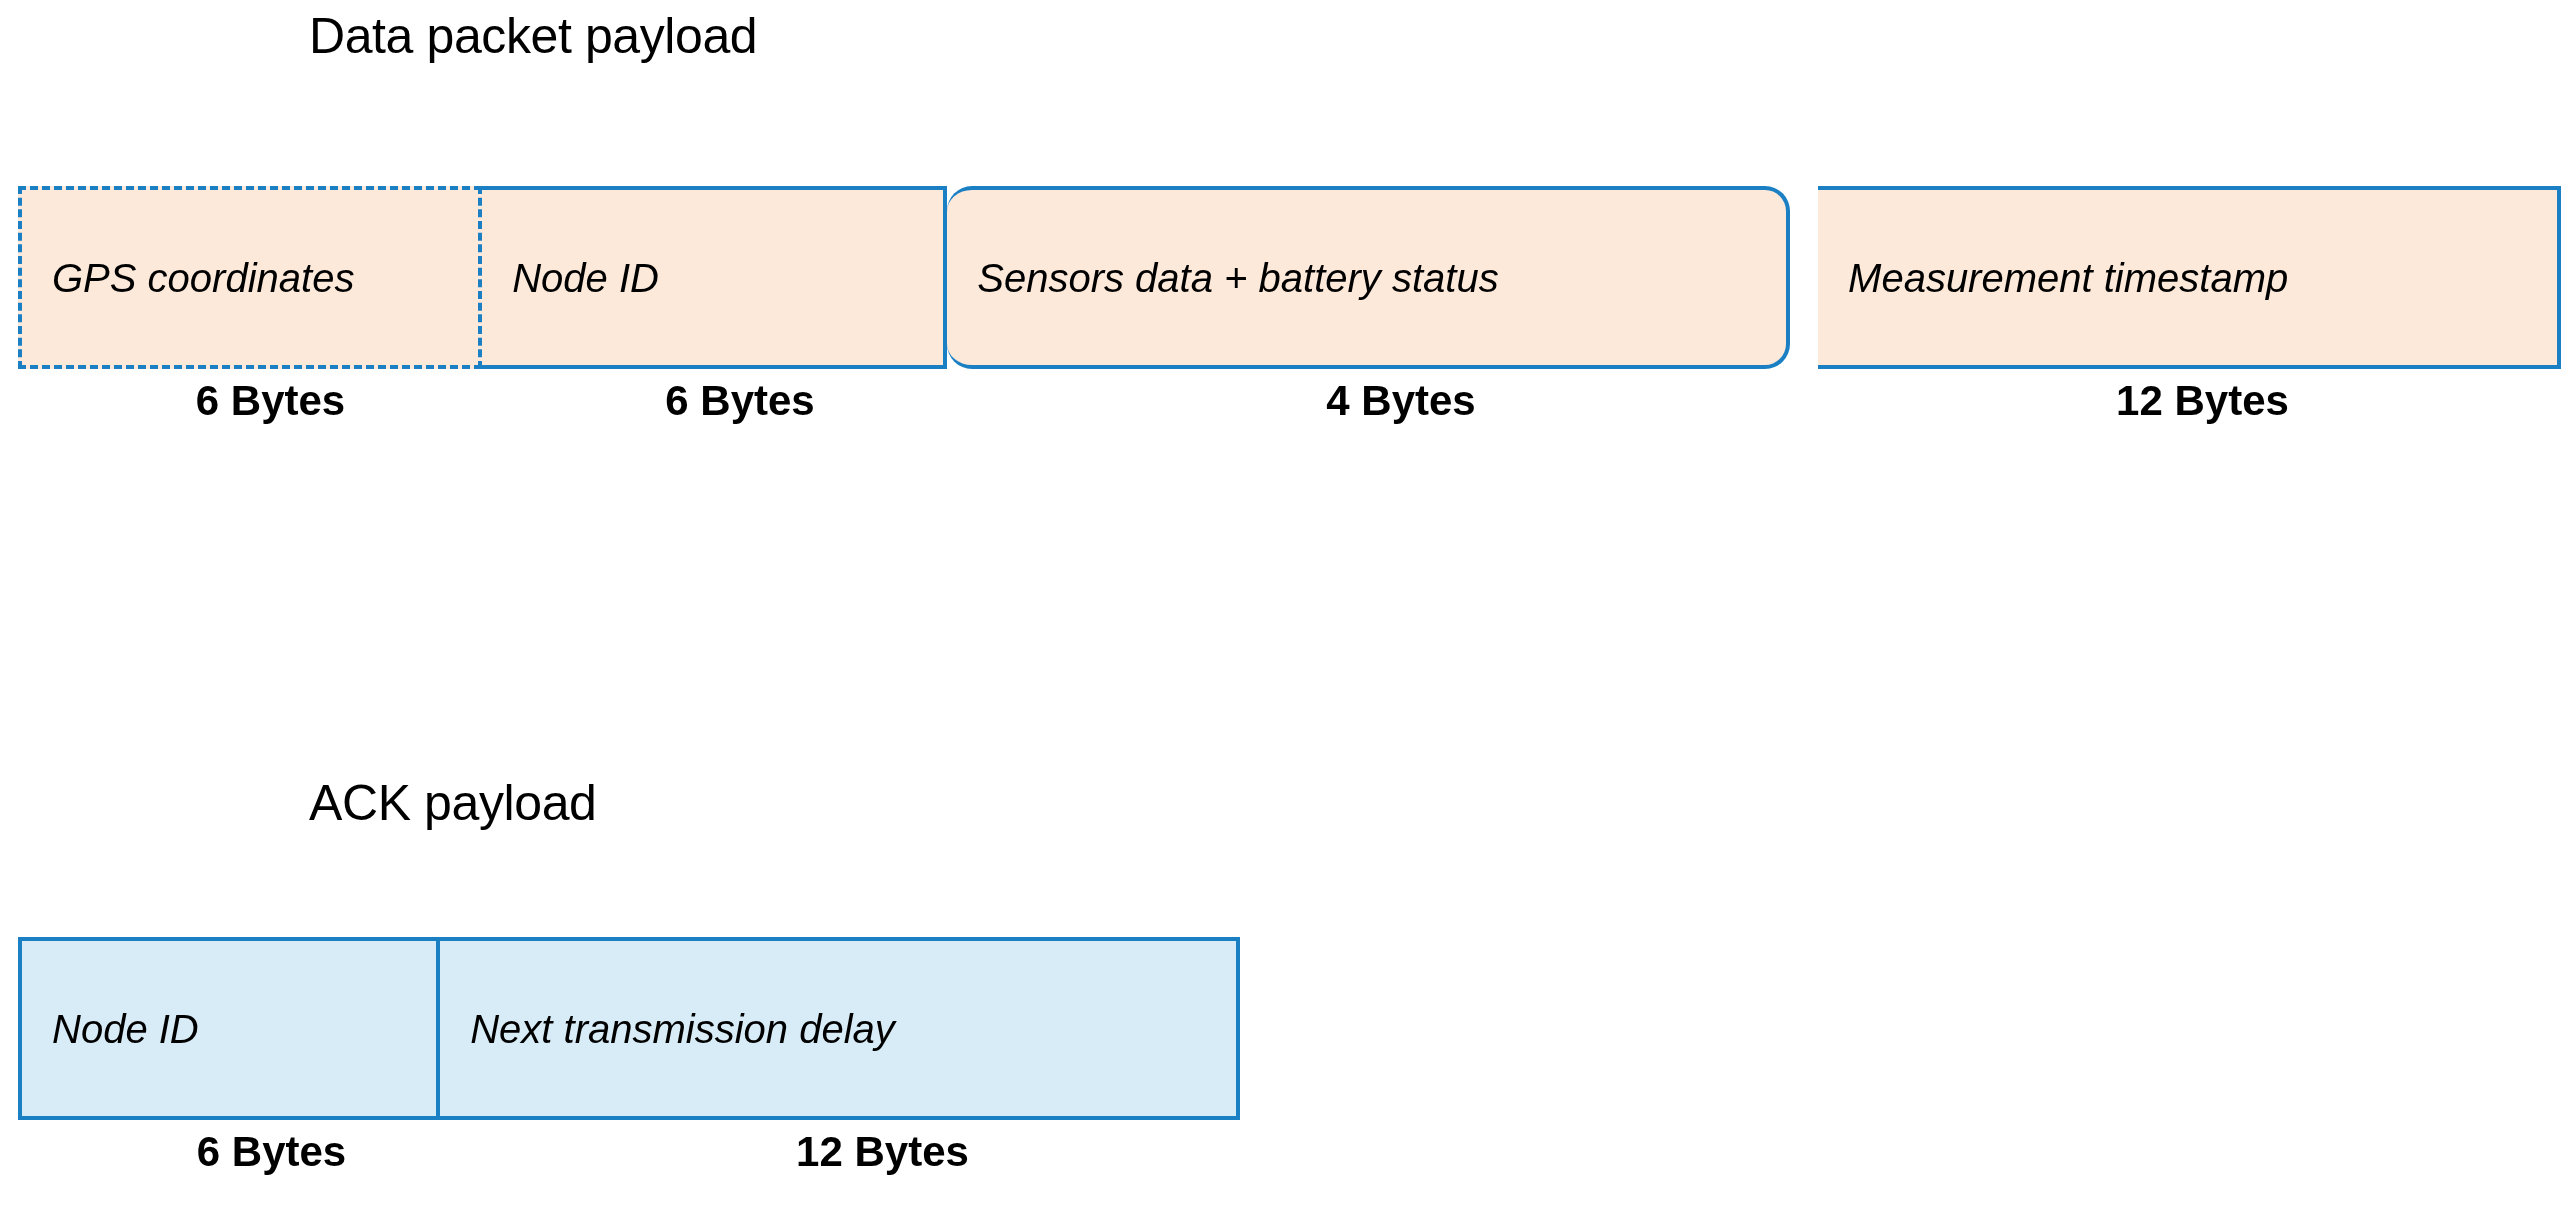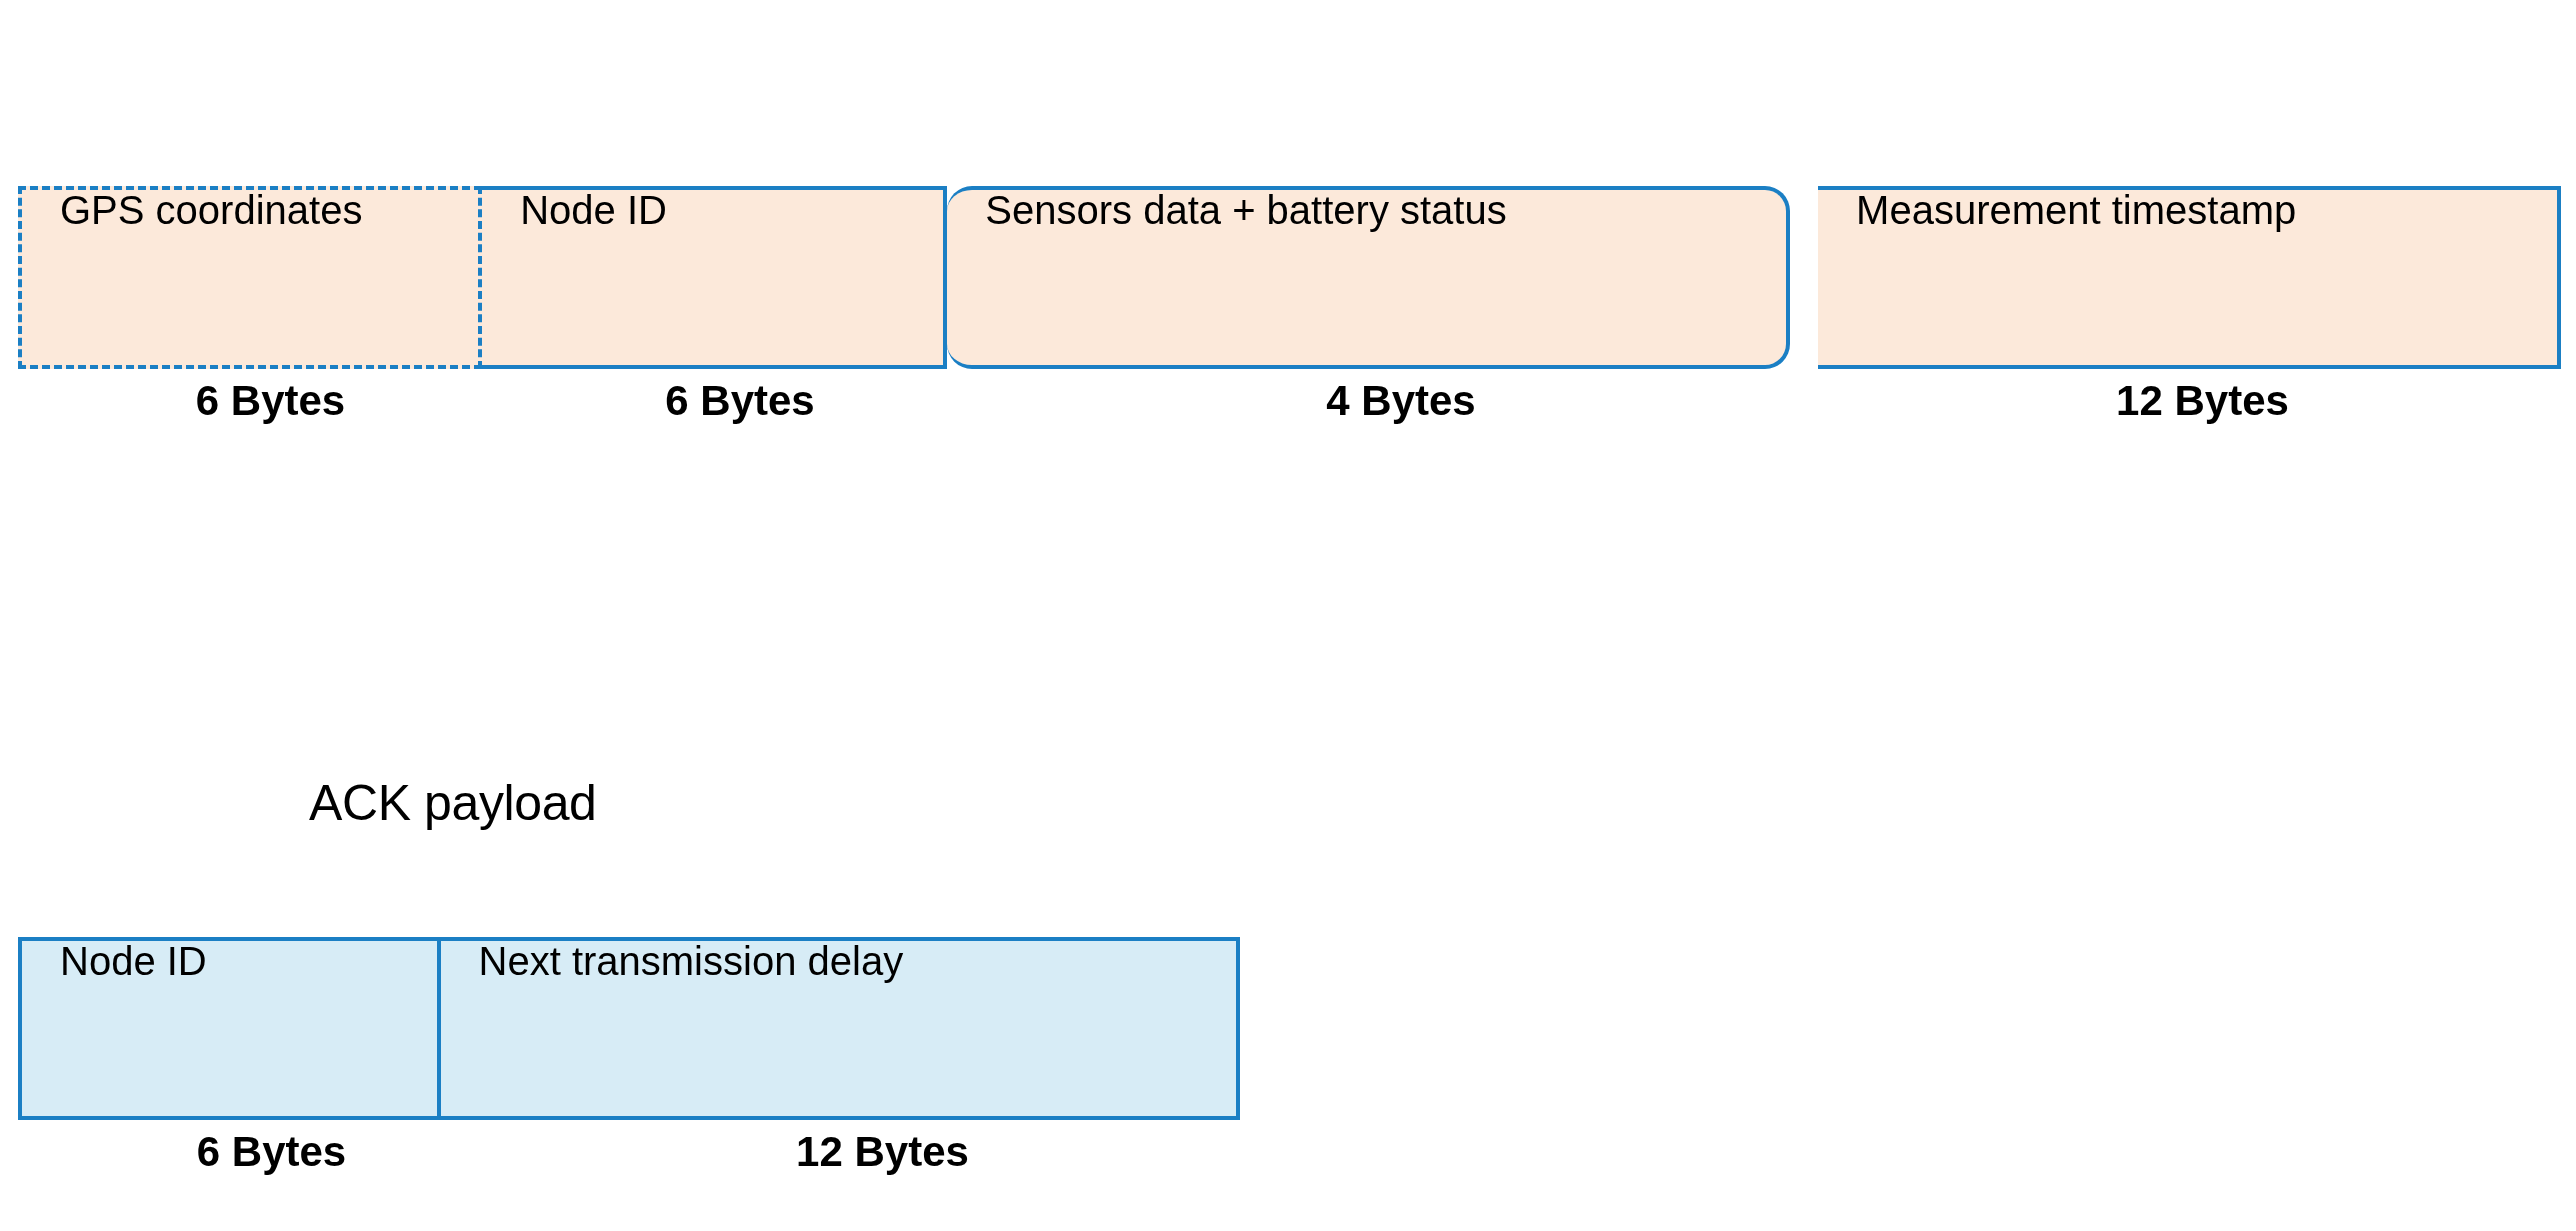--- a/index.html
+++ b/index.html
@@ -51,24 +51,25 @@
   #ack-packet-row {
     left: 18px;
     top: 937px;
     width: 1222px;
     height: 183px;
   }
 
   .field-box {
     box-sizing: border-box;
     display: flex;
-    align-items: flex-start;
+    align-items: center;
     height: 100%;
     position: relative;
-    padding-left: 38px;
+    padding-left: 30px;
+    font-style: italic;
   }
   .field-label {
     font-family: "Liberation Sans", sans-serif;
     font-size: 40px;
     font-weight: 400;
     color: #000000;
     white-space: nowrap;
     line-height: 1;
   }
 
@@ -129,20 +130,21 @@
     white-space: nowrap;
     line-height: 1;
     margin-left: 36px;
   }
 </style>
 </head>
 <body>
 
 <div class="stage">
 
+  <div class="section-title" id="data-title">Data packet payload</div>
 
   <div class="packet-row" id="data-packet-row">
 
     <div class="field-box field-data first" style="width: 469px;">
       <span class="field-label">GPS coordinates</span>
     </div>
 
     <div class="field-box field-data second" style="width: 470px;">
       <span class="field-label">Node ID</span>
     </div>

